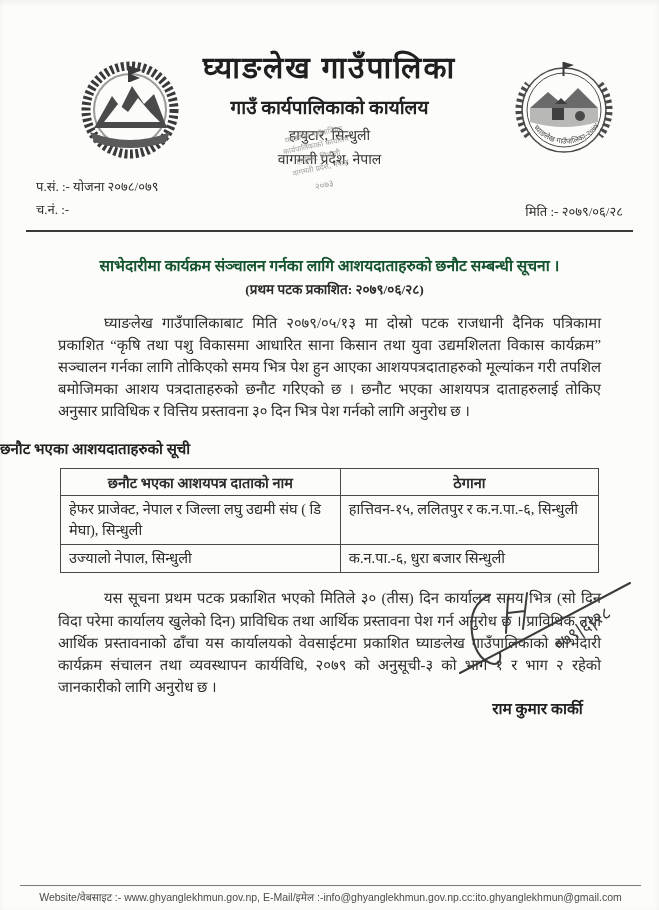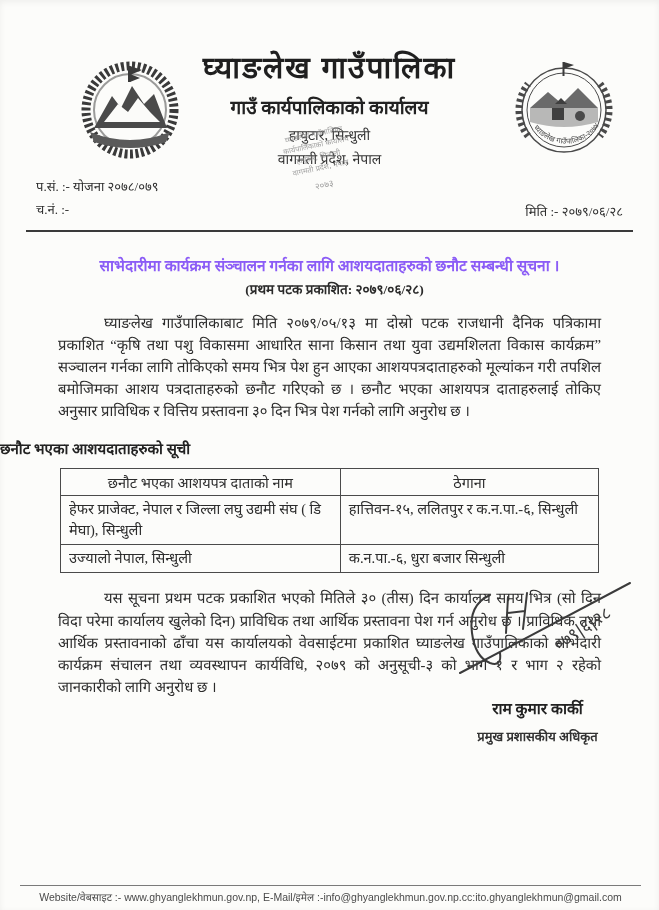--- a/index.html
+++ b/index.html
@@ -31,30 +31,30 @@
   .stamp{
     position:absolute;left:252px;top:128px;width:140px;height:92px;
     transform:rotate(-12deg);
     color:#8f8f8f;font-size:7.5px;line-height:1.5;text-align:center;
     opacity:.85;pointer-events:none;font-family:"DejaVu Sans",sans-serif;
   }
   .stamp div{white-space:nowrap;}
   .stamp .yr{margin-top:6px;font-size:9px;}
   
   .notice-title{margin:22px 40px 0 40px;text-align:center;font-size:15.5px;
-                font-weight:bold;color:#8b5cf6;}
+                font-weight:bold;color:#14532d;}
   .notice-sub{margin:4px 0 0 10px;text-align:center;font-size:13.5px;font-weight:bold;color:#2a2a2a;}
   .body-par{margin:14px 58px 0 58px;font-size:14.8px;line-height:1.5;
             text-align:justify;text-indent:46px;color:#2c2c2c;}
   .table-caption{margin:16px 0 0 0;text-align:left;font-size:15px;font-weight:bold;color:#222;}
   
   table.donor{border-collapse:collapse;margin:10px 60px 0 60px;width:539px;
               font-size:14.5px;color:#2c2c2c;}
   table.donor th,table.donor td{border:1.5px solid #4a4a4a;padding:3px 8px;vertical-align:top;}
-  table.donor th{font-weight:normal;text-align:center;}
+  table.donor th{font-weight:bold;text-align:center;}
   table.donor td{text-align:left;line-height:1.45;}
   table.donor col.c1{width:52%;}
   
   .sig-block{position:absolute;left:430px;top:575px;width:215px;text-align:center;}
   .sig-art{width:215px;height:110px;}
   .sig-name{font-size:15.5px;font-weight:bold;color:#222;margin:8px;}
   .sig-post{font-size:13px;font-weight:bold;color:#333;margin:2px 0 0 0;}
   
   .footer{position:absolute;left:20px;right:18px;bottom:6px;
           border-top:1.5px solid #7a7a7a;padding-top:4px;
@@ -164,18 +164,17 @@
   <div class="sig-block">
     <svg class="sig-art" viewBox="0 0 215 110">
       <g fill="none" stroke="#3b3b3b" stroke-width="2" stroke-linecap="round">
         <path d="M30 98 L200 8"></path>
         <path d="M60 20 Q38 30 42 58 Q45 82 60 88 Q72 92 70 78"></path>
         <path d="M78 22 L76 58 M97 18 L93 54 M77 38 L95 36"></path>
       </g>
       <text x="128" y="76" font-size="17" fill="#3b3b3b" font-family="DejaVu Sans,sans-serif" transform="rotate(-33 128 76)">०७९|६|२८</text>
     </svg>
     <p class="sig-name">राम कुमार कार्की</p>
-    <p class="sig-post">प्रमुख प्रशासकीय अधिकृत</p>
   </div>
 
   <div class="footer">Website/वेबसाइट :- www.ghyanglekhmun.gov.np, E-Mail/इमेल :-info@ghyanglekhmun.gov.np.cc:ito.ghyanglekhmun@gmail.com</div>
 
 </div>
 
 </body></html>

